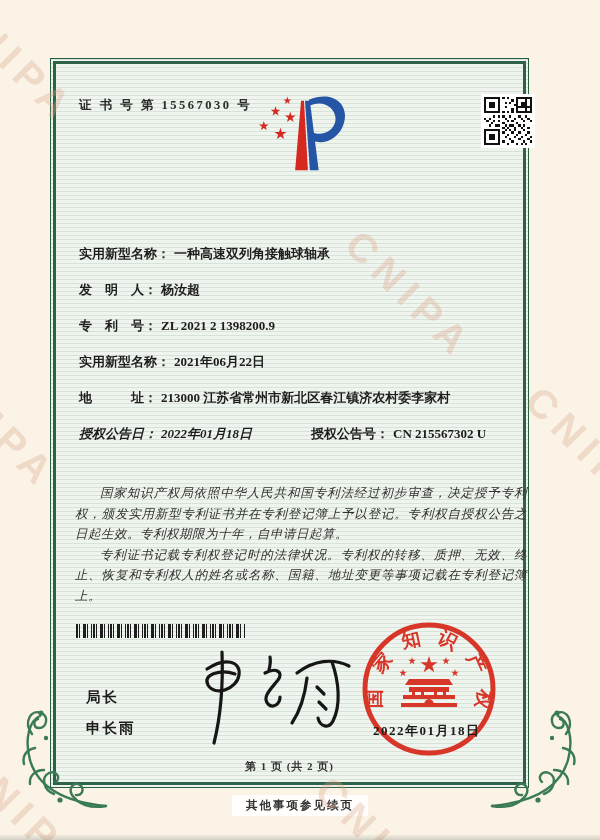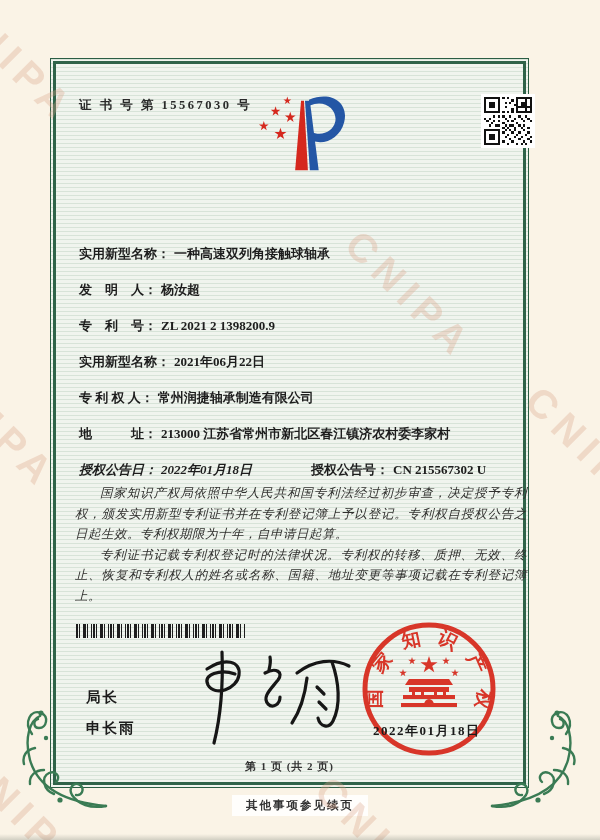--- a/index.html
+++ b/index.html
@@ -177,23 +177,20 @@
         <span class="lbl">实用新型名称：</span><span class="val">一种高速双列角接触球轴承</span>
       </div>
       <div class="row">
         <span class="lbl">发　明　人：</span><span class="val">杨汝超</span>
       </div>
       <div class="row">
         <span class="lbl">专　利　号：</span><span class="val">ZL 2021 2 1398200.9</span>
       </div>
       <div class="row">
         <span class="lbl">实用新型名称：</span><span class="val">2021年06月22日</span>
-      </div>
-      <div class="row">
-        <span class="lbl">专 利 权 人：</span><span class="val">常州润捷轴承制造有限公司</span>
       </div>
       <div class="row">
         <span class="lbl">地　　　址：</span><span class="val">213000 江苏省常州市新北区春江镇济农村委李家村</span>
       </div>
       <div class="row row-split">
         <span class="pair1"><span class="lbl">授权公告日：</span><span class="val">2022年01月18日</span></span><span><span class="lbl">授权公告号：</span><span class="val">CN 215567302 U</span></span>
       </div>
     </div>
 
     <div class="paras">

